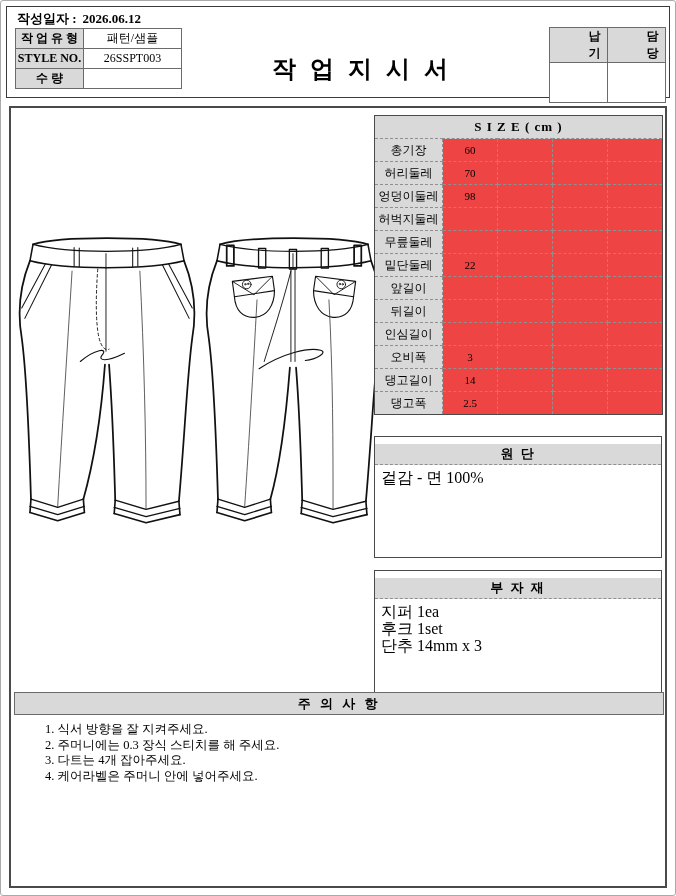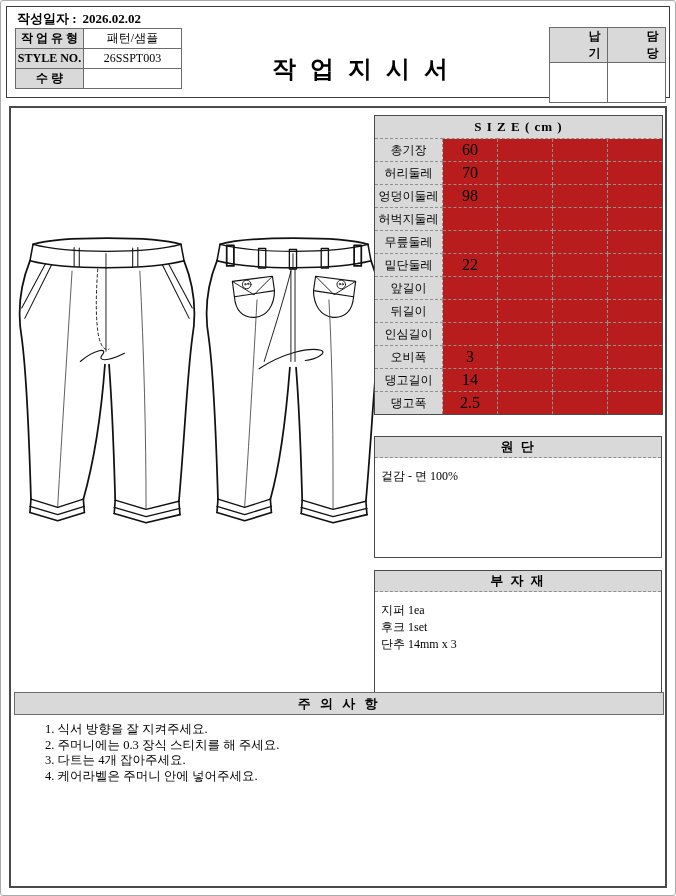--- a/index.html
+++ b/index.html
@@ -35,30 +35,30 @@
               border:2px solid #4a4a4a; background:#fff; }
 
   
   table.size-table { position:absolute; left:363px; top:7px; border-collapse:collapse;
                      border:1px solid #4a4a4a;padding-left:38px; }
   table.size-table th { background:#d9d9d9; height:23px; font-size:13px; font-weight:bold;
                         letter-spacing:1px; border:1px dashed #8f8f8f; }
   table.size-table td { border:1px dashed #8f8f8f; height:23px; font-size:12px;
                         text-align:center; vertical-align:middle; }
   table.size-table td.lbl { width:68px; background:#d9d9d9; }
-  table.size-table td.v { width:55px; background:#b91c1c; font-size:16px; }
+  table.size-table td.v { width:55px; background:#ef4444; font-size:11px; }
 
   
   .info-panel { position:absolute; left:363px; width:288px; border:1px solid #4a4a4a;
                 background:#fff; }
   .info-panel .panel-title { height:21px; background:#d9d9d9; border-bottom:1px dashed #8f8f8f;
                 display:flex; align-items:center; justify-content:center;
-                font-size:13px; font-weight:bold; letter-spacing:2px; }
-  .info-panel .panel-body { padding:4px 6px; font-size:12px; line-height:17px;
-                white-space:pre-line;margin-top:6px; }
+                font-size:13px; font-weight:bold; letter-spacing:2px;margin-top:7px; }
+  .info-panel .panel-body { padding:4px 6px; font-size:16px; line-height:17px;
+                white-space:pre-line; }
   .fabric-box { top:328px; height:122px; }
   .trims-box  { top:462px; height:135px; }
 
   
   .notes-bar { position:absolute; left:3px; top:584px; width:650px; height:23px;
                background:#d9d9d9; border:1px solid #6b6b6b;
                display:flex; align-items:center; justify-content:center;
                font-size:13px; font-weight:bold; letter-spacing:3px; }
   .notes-list { position:absolute; left:34px; top:614px; font-size:12.5px;
                 line-height:15.5px; list-style:none; }
@@ -69,21 +69,21 @@
   .drawing.back  { left:193px; }
   .drawing svg { display:block; }
 </style>
 </head>
 <body>
 
 <div class="page">
 
   <div class="header-box">
     <div class="date-line">
-      <span>작성일자 :</span><span class="val">2026.02.02</span>
+      <span>작성일자 :</span><span class="val">2026.06.12</span>
     </div>
 
     <table class="info-table">
       <tbody>
           <tr>
         <td class="lbl">작 업 유 형</td>
         <td class="val">패턴/샘플</td>
       </tr>
       <tr>
         <td class="lbl">STYLE NO.</td>

